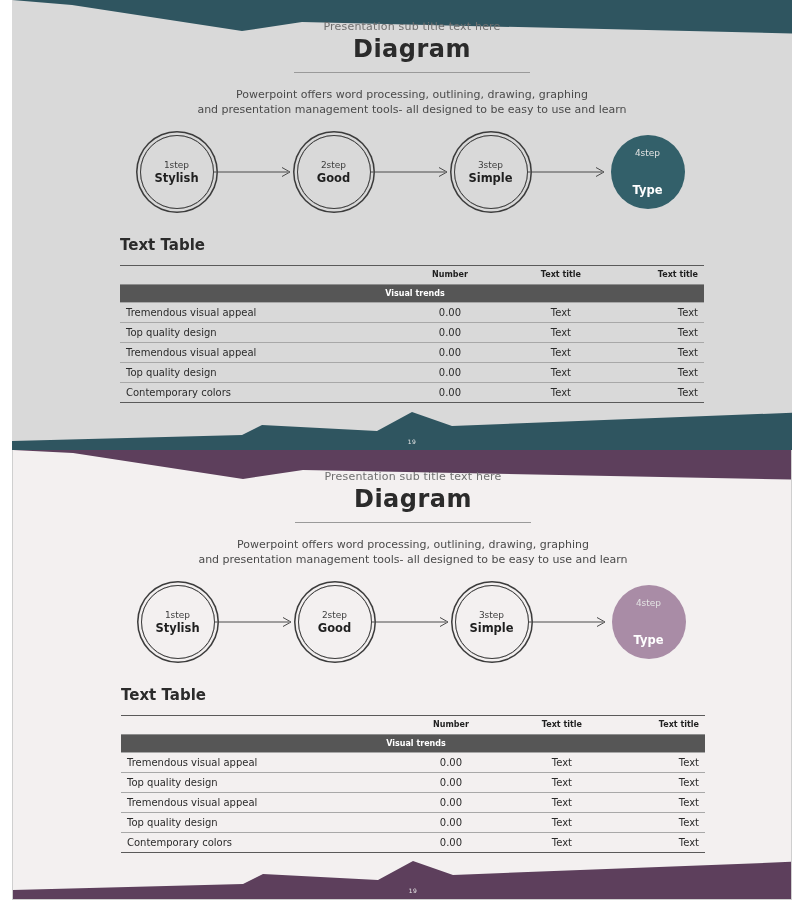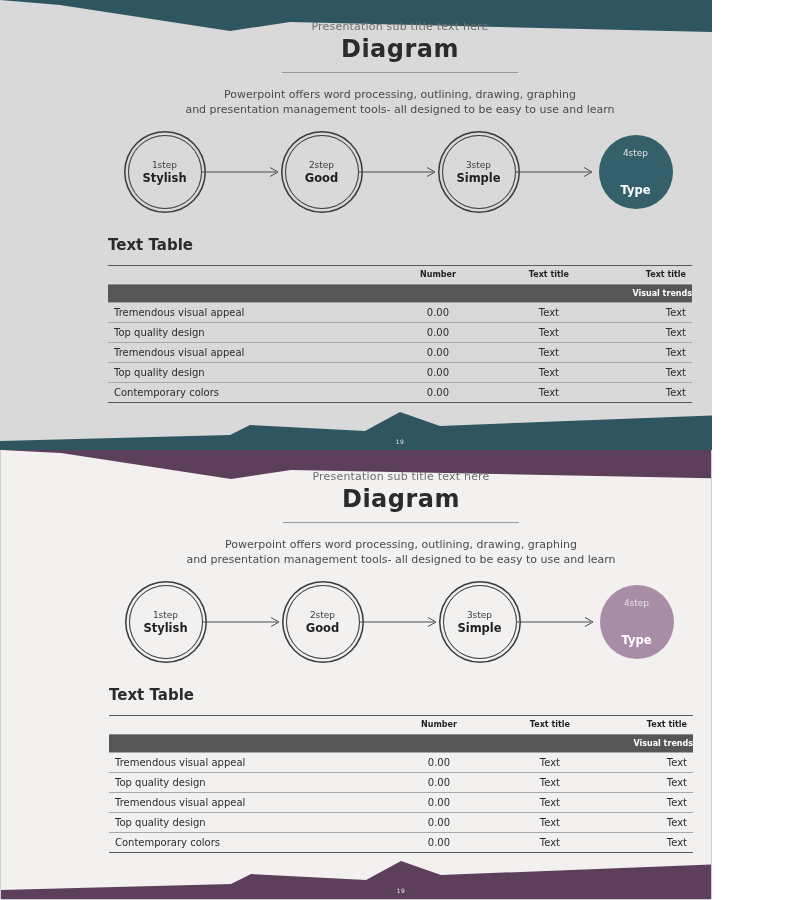--- a/index.html
+++ b/index.html
@@ -5,21 +5,21 @@
   * { box-sizing: border-box; margin: 0; padding: 0; }
   html, body {
     width: 800px; height: 900px;
     font-family: "DejaVu Sans", sans-serif;
     background: #ffffff;
     overflow: hidden;
   }
   .deck { position: relative; width: 800px; height: 900px; }
 
   .slide {
-    position: absolute; left: 0; width: 712px; height: 450px;
+    position: absolute; left: 12px; width: 780px; height: 450px;
     overflow: hidden;
   }
   .slide-1 { top: 0; background: #d9d9d9; }
   .slide-2 { top: 450px; background: #f3f0f0; border: 1px solid #cfcfcf; border-top: none; }
 
   
   .deco { position: absolute; left: 0; width: 800px; pointer-events: none; }
   .deco svg { display: block; }
   .deco-top { top: 0; height: 46px; }
   .deco-bottom { bottom: 0; height: 60px; }
@@ -74,21 +74,21 @@
   }
   table { width: 100%; border-collapse: collapse; }
   thead th {
     font-size: 8px; font-weight: bold; color: #1f1f1f;
     padding: 4px 0 5px; border-top: 1.5px solid #5a5a5a;
     border-bottom: 1px solid #8d8d8d;
   }
   tr.section td {
     background: #565656; color: #ffffff;
     font-size: 8px; font-weight: bold;
-    padding: 4px 0 4px 6px; text-align: right;
+    padding: 4px 0 4px 6px; text-align: center;
   }
   tbody td {
     font-size: 10px; color: #2b2b2b;
     padding: 4px 0 4px 6px;
     border-bottom: 1px solid #a8a8a8;
   }
   tbody tr:last-child td { border-bottom: 1.5px solid #5a5a5a; }
   .c-label { text-align: left; width: 47%; }
   .c-num   { text-align: center; width: 19%; padding-left: 0; }
   .c-t1    { text-align: center; width: 19%; padding-left: 0; }

